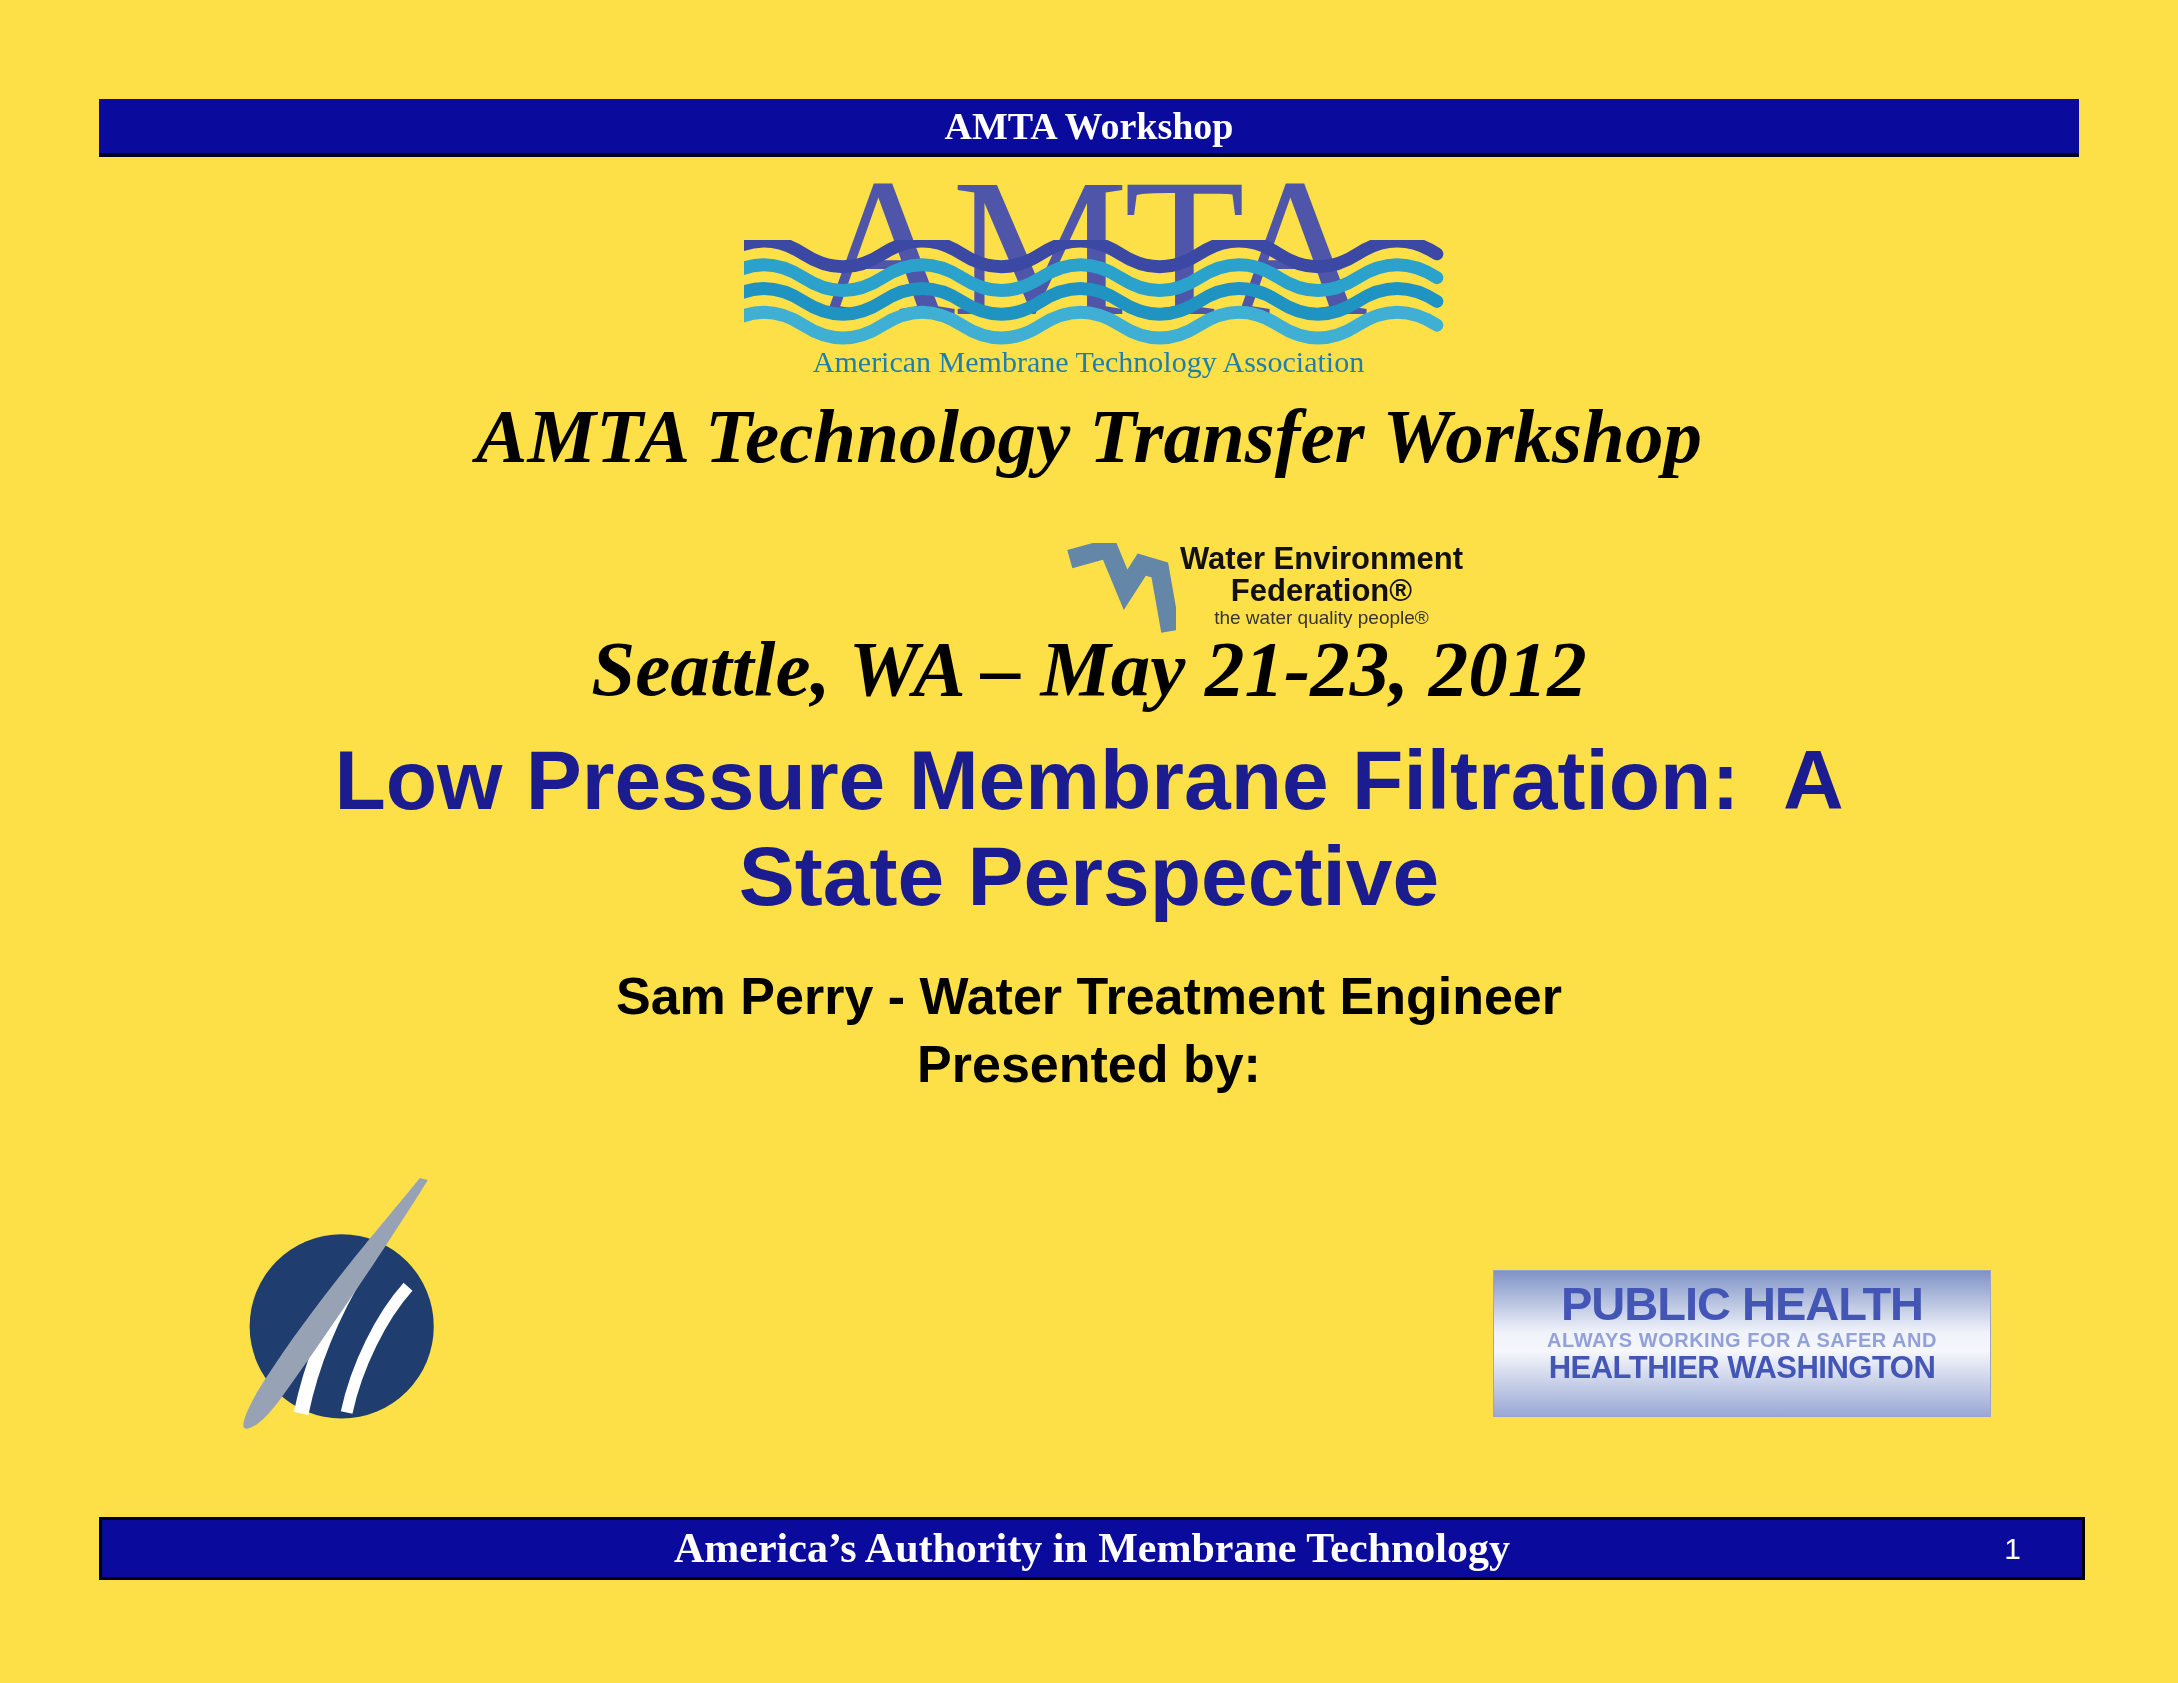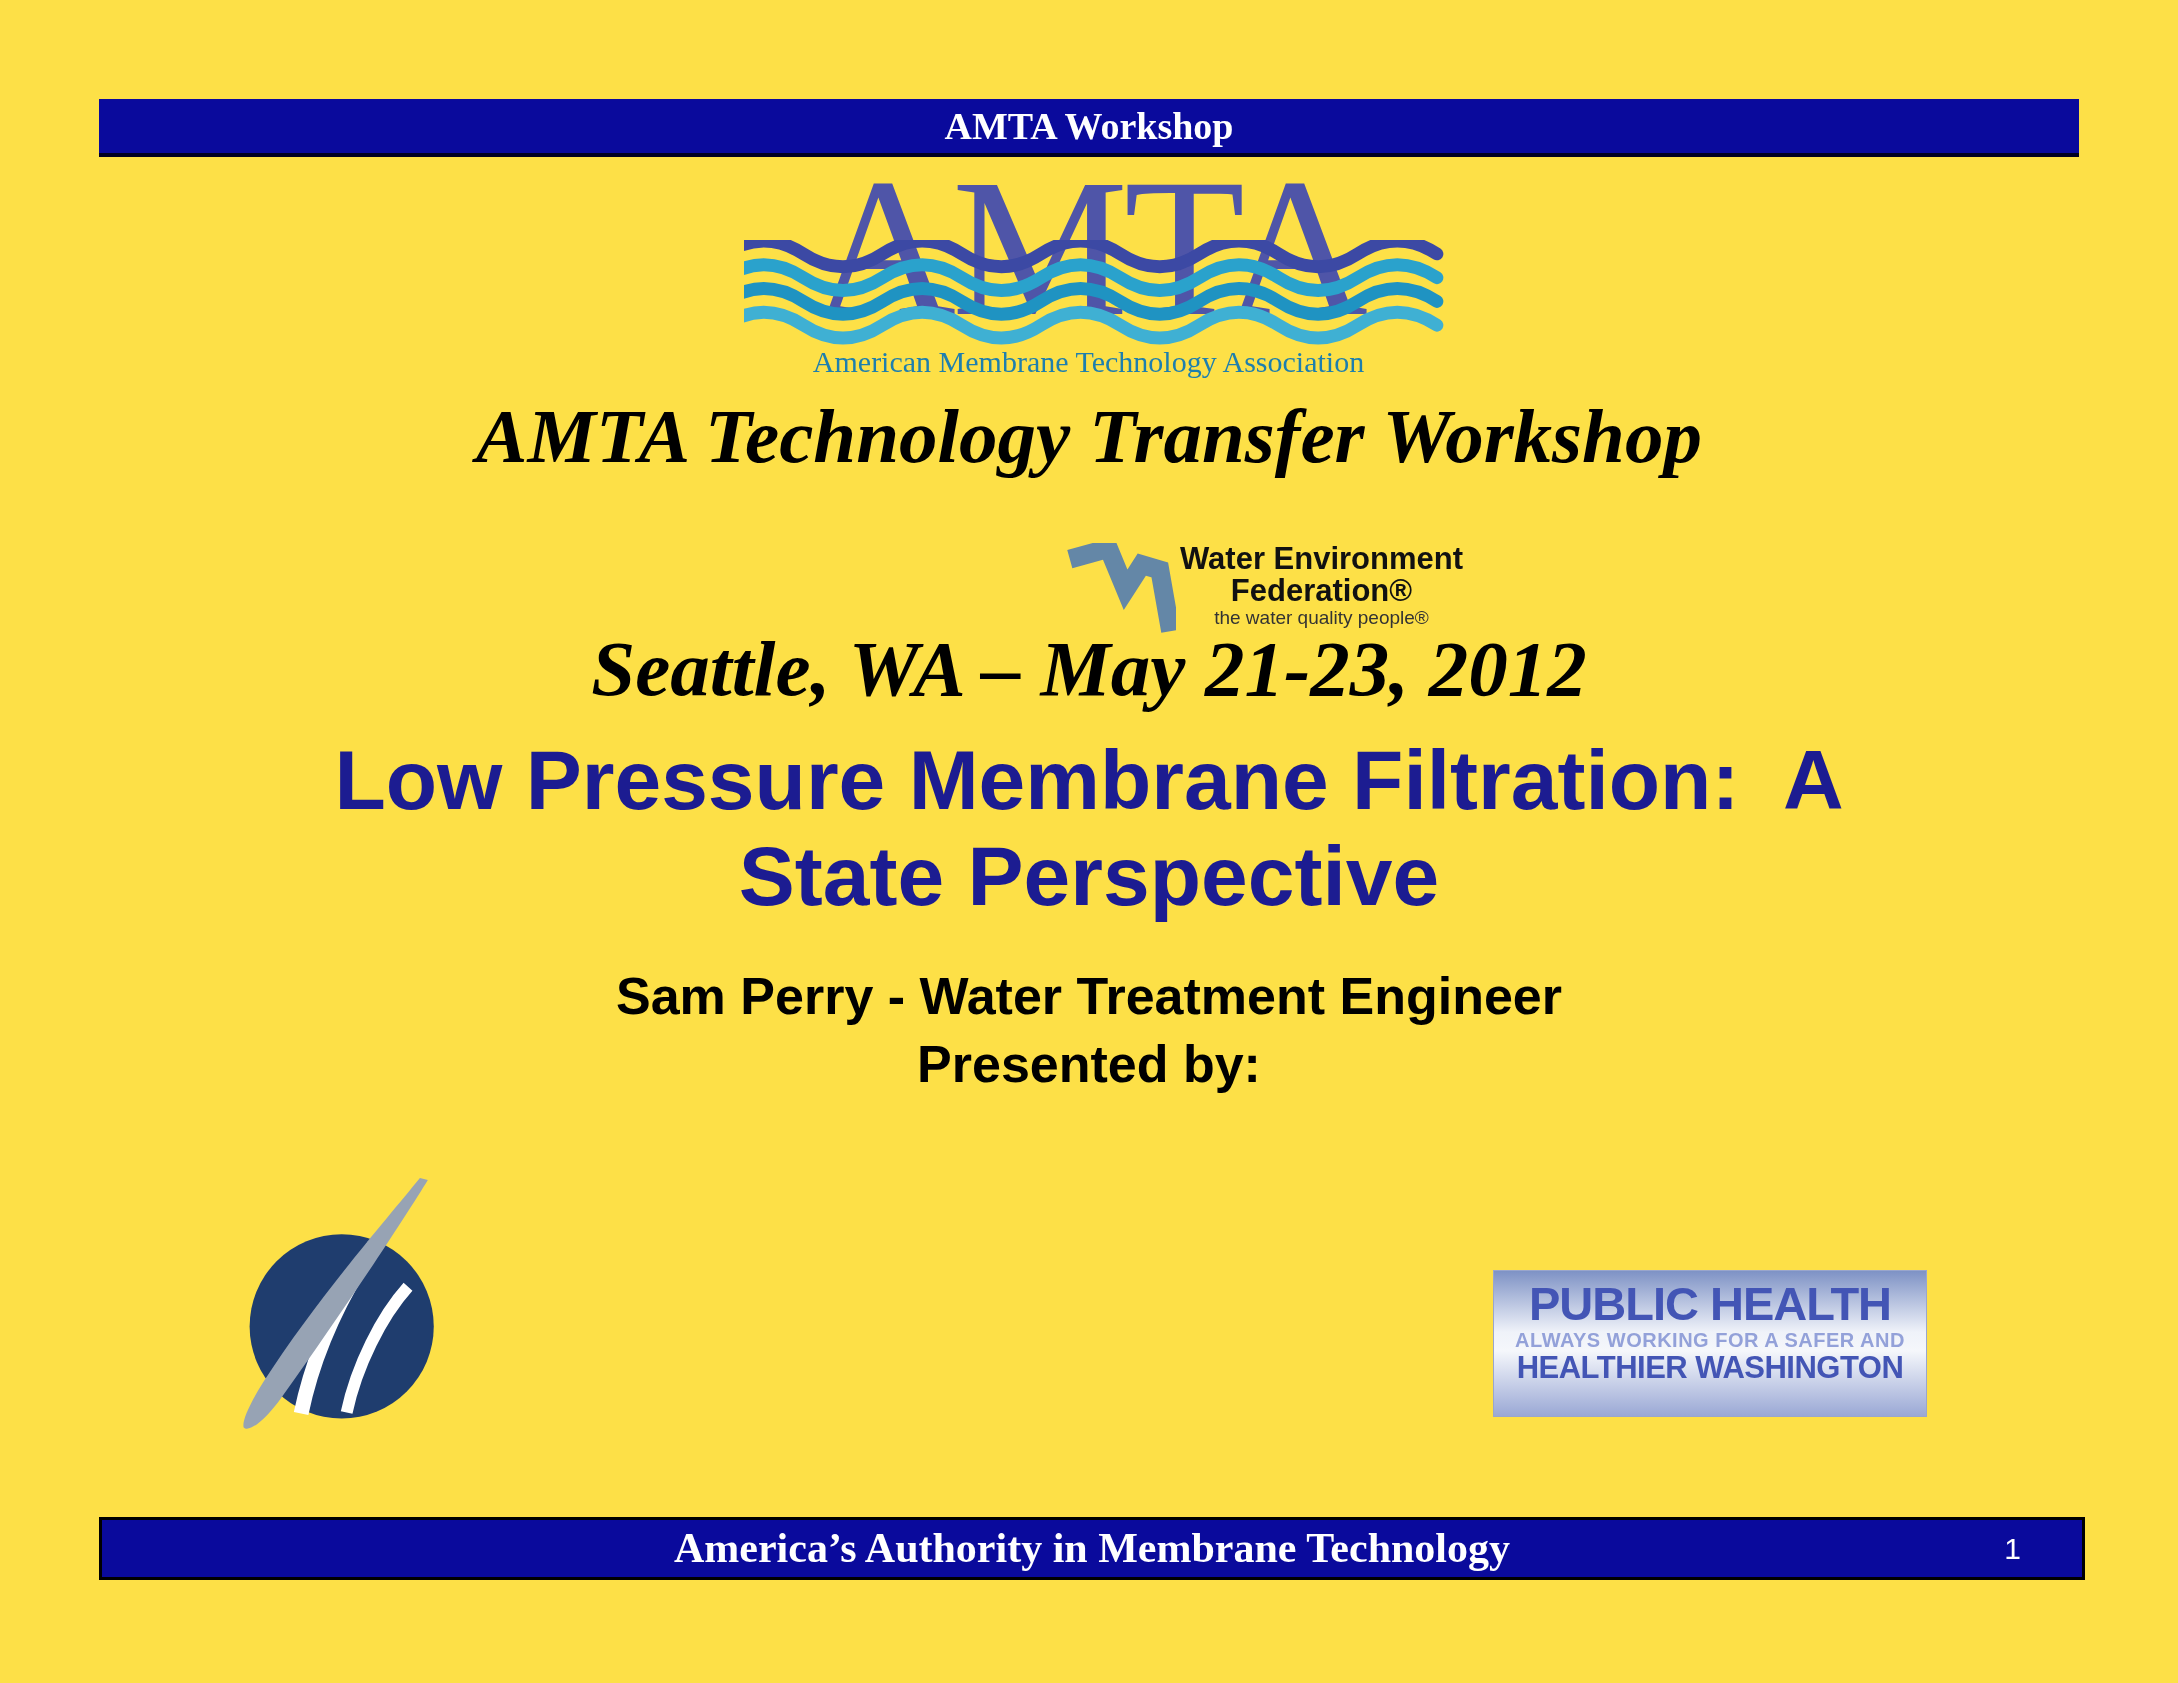--- a/index.html
+++ b/index.html
@@ -60,21 +60,21 @@
   #speaker-block{top:962px;font-weight:bold;font-size:52px;line-height:68px;color:#000;text-align:center;}
   
   #doh-logo{position:absolute;left:198px;top:1168px;width:515px;height:297px;}
   #doh-seal{position:absolute;left:0;top:0;}
   #doh-text{position:absolute;left:166px;top:95px;width:307px;text-align:center;font-family:"Liberation Serif",serif;font-style:italic;}
   #doh-org-line{font-size:27px;line-height:1.15;}
   #doh-name{font-size:99px;line-height:0.95;font-weight:600;margin-top:2px;}
   #doh-sub{margin-top:14px;font-size:25px;line-height:1.18;}
   
   #public-health-badge{
-    position:absolute;left:1493px;top:1270px;width:434px;height:147px;
+    position:absolute;left:1493px;top:1270px;width:498px;height:147px;
     background:linear-gradient(180deg,#7e92c5 0%,#eff2f9 42%,#f5f7fb 55%,#9aa8d5 100%);
     text-align:center;border:1px solid #9aa6cc;box-sizing:border-box;
   }
   #ph-line1{font-size:47px;font-weight:800;letter-spacing:-1px;line-height:1;margin-top:9px;}
   #ph-line2{font-size:20px;font-weight:700;letter-spacing:0.5px;line-height:1.05;margin-top:3px;}
   #ph-line3{font-size:31px;font-weight:800;letter-spacing:-0.5px;line-height:1.05;margin-top:1px;}
 </style>
 </head>
 <body>
 

